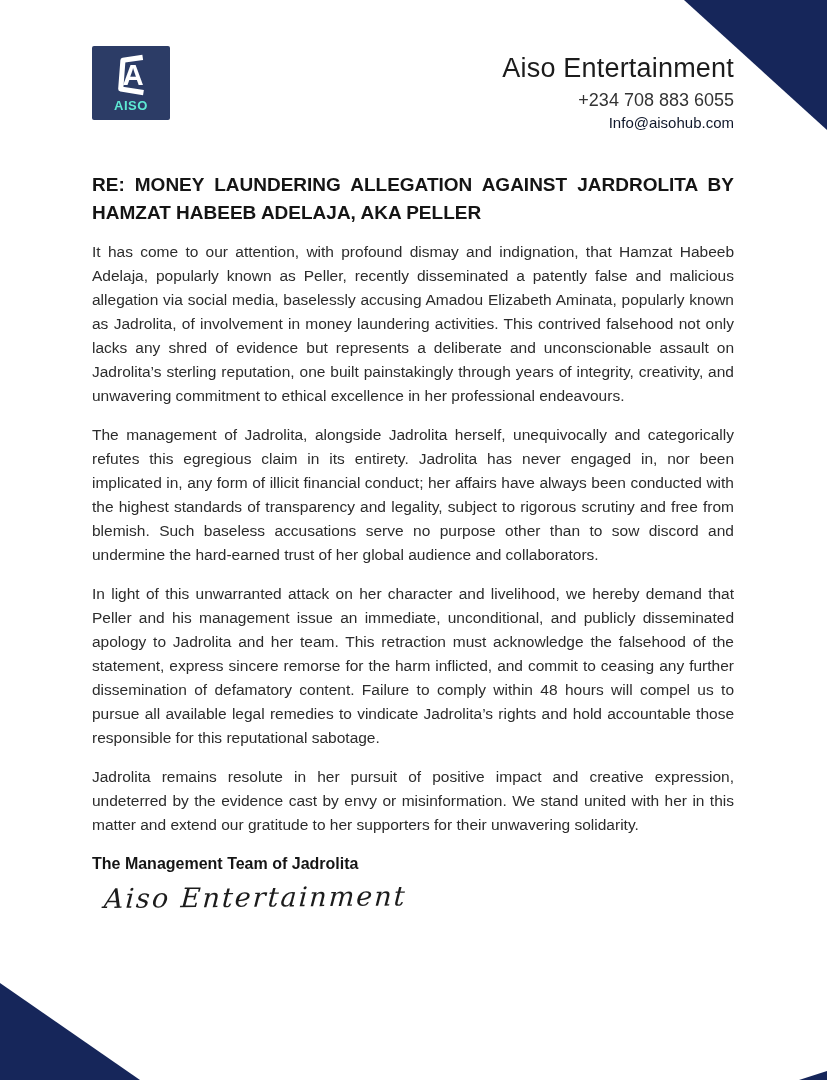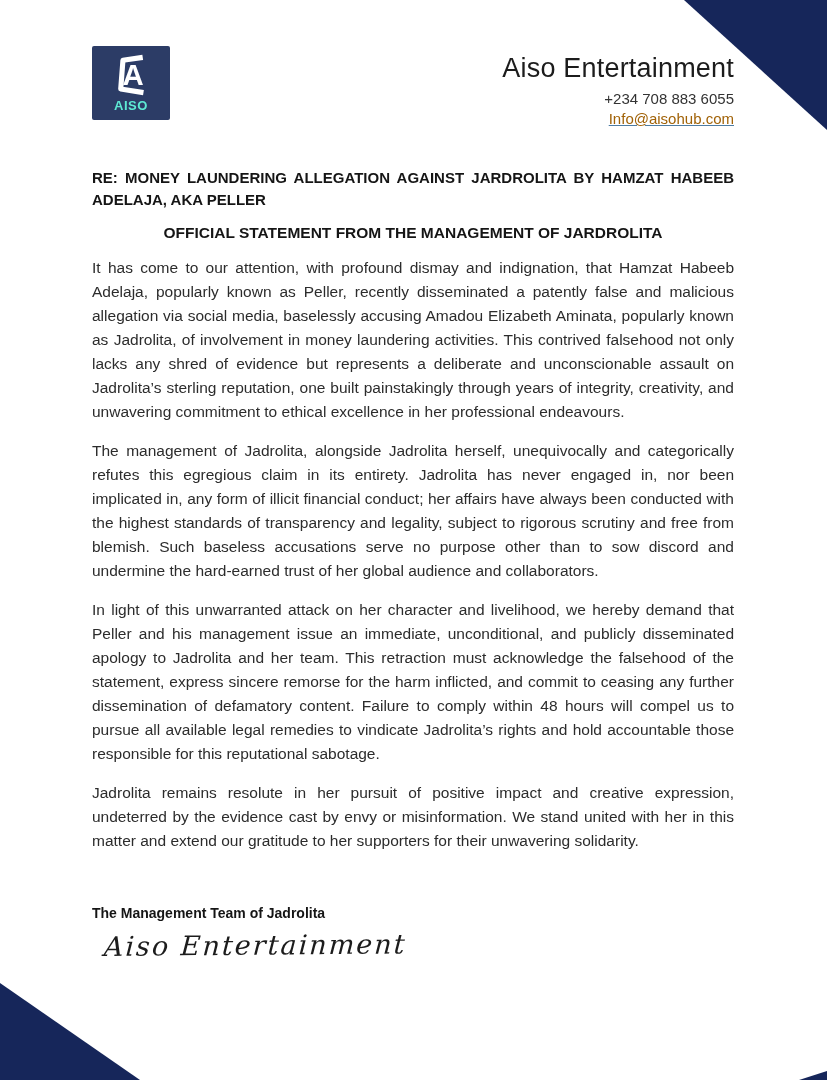--- a/index.html
+++ b/index.html
@@ -55,49 +55,48 @@
   }
 
   .company-info { text-align: right; padding-top: 8px; }
   .company-name {
     font-size: 27px;
     color: #1c1c1c;
     letter-spacing: 0.2px;
     line-height: 1.1;
   }
   .company-phone {
-    font-size: 15px;
+    font-size: 18px;
     color: #333333;
     margin-top: 5px;
     line-height: 1.3;
   }
   .company-email {
     display: inline-block;
     font-size: 15px;
-    color: #a16207;
-    text-decoration: underline;
+    color: #0f172a;
     text-decoration-color: #4d7ca3;
     margin-top: 2px;
     cursor: pointer;
   }
 
   
   .date-line {
     margin-top: 52px;
     text-align: right;
     font-weight: bold;
     font-size: 16.5px;
     color: #1a1a1a;
   }
   .date-line sup { font-size: 10px; vertical-align: super; }
 
   
   .subject {
     margin-top: 39px;
-    font-size: 15px;
+    font-size: 19px;
     font-weight: bold;
     color: #151515;
     line-height: 1.45;
     text-align: justify;
   }
   .statement-title {
     margin-top: 13px;
     font-size: 15.5px;
     font-weight: bold;
     color: #151515;
@@ -106,23 +105,23 @@
   .body-paragraph {
     margin-top: 15px;
     font-size: 15.5px;
     line-height: 24px;
     text-align: justify;
     color: #2c2c2c;
   }
   .body-paragraph:first-of-type { margin-top: 14px; }
 
   .signoff {
-    margin-top: 52px;
+    margin-top: 18px;
     font-weight: bold;
-    font-size: 14px;
+    font-size: 16px;
     color: #151515;
   }
   .signature {
     margin-top: 10px;
     margin-left: 12px;
     font-family: "DejaVu Serif", serif;
     font-style: italic;
     font-size: 27px;
     letter-spacing: 2px;
     color: #1c1c1c;
@@ -154,21 +153,20 @@
     <div class="company-info">
       <div class="company-name">Aiso Entertainment</div>
       <div class="company-phone">+234 708 883 6055</div>
       <a class="company-email">Info@aisohub.com</a>
     </div>
   </header>
 
 
   <main>
     <h1 class="subject">RE: MONEY LAUNDERING ALLEGATION AGAINST JARDROLITA BY HAMZAT HABEEB ADELAJA, AKA PELLER</h1>
-    <h2 class="statement-title">OFFICIAL STATEMENT FROM THE MANAGEMENT OF JARDROLITA</h2>
 
     <p class="body-paragraph">It has come to our attention, with profound dismay and indignation, that Hamzat Habeeb Adelaja, popularly known as Peller, recently disseminated a patently false and malicious allegation via social media, baselessly accusing Amadou Elizabeth Aminata, popularly known as Jadrolita, of involvement in money laundering activities. This contrived falsehood not only lacks any shred of evidence but represents a deliberate and unconscionable assault on Jadrolita’s sterling reputation, one built painstakingly through years of integrity, creativity, and unwavering commitment to ethical excellence in her professional endeavours.</p>
     <p class="body-paragraph">The management of Jadrolita, alongside Jadrolita herself, unequivocally and categorically refutes this egregious claim in its entirety. Jadrolita has never engaged in, nor been implicated in, any form of illicit financial conduct; her affairs have always been conducted with the highest standards of transparency and legality, subject to rigorous scrutiny and free from blemish. Such baseless accusations serve no purpose other than to sow discord and undermine the hard-earned trust of her global audience and collaborators.</p>
     <p class="body-paragraph">In light of this unwarranted attack on her character and livelihood, we hereby demand that Peller and his management issue an immediate, unconditional, and publicly disseminated apology to Jadrolita and her team. This retraction must acknowledge the falsehood of the statement, express sincere remorse for the harm inflicted, and commit to ceasing any further dissemination of defamatory content. Failure to comply within 48 hours will compel us to pursue all available legal remedies to vindicate Jadrolita’s rights and hold accountable those responsible for this reputational sabotage.</p>
     <p class="body-paragraph">Jadrolita remains resolute in her pursuit of positive impact and creative expression, undeterred by the evidence cast by envy or misinformation. We stand united with her in this matter and extend our gratitude to her supporters for their unwavering solidarity.</p>
 
     <div class="signoff">The Management Team of Jadrolita</div>
     <div class="signature">Aiso Entertainment</div>
   </main>
 

